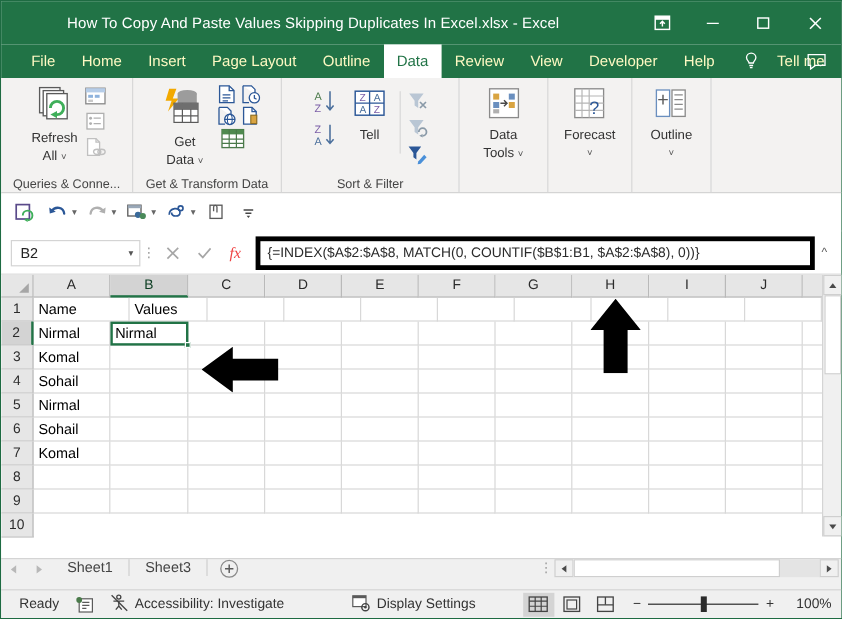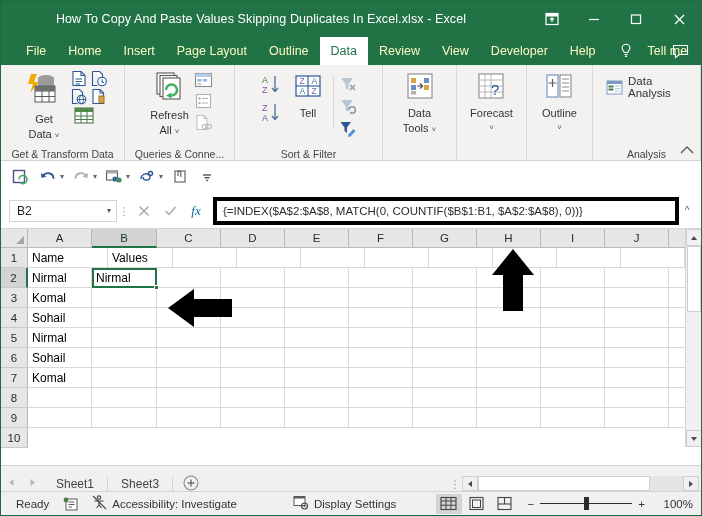--- a/index.html
+++ b/index.html
@@ -97,21 +97,21 @@
   }
   .namebox {
     width: 108px; height: 22px; border: 1px solid #d4d4d4; background: #fff;
     display: flex; align-items: center; justify-content: space-between;
     padding: 0 5px 0 7px; font-size: 12px; color: #222;
   }
   .nb-caret { font-size: 8px; color: #555; }
   .dots { width: 14px; text-align: center; color: #999; font-size: 11px; letter-spacing: 0; line-height: 8px; }
   .fb-icons { display: flex; align-items: center; gap: 0; }
   .fb-icons .fi { width: 26px; height: 22px; display: flex; align-items: center; justify-content: center; color: #a6a6a6; }
-  .fx { font-style: italic; font-size: 13px; color: #0369a1; font-family: "Liberation Serif", serif; }
+  .fx { font-style: italic; font-size: 13px; color: #ef4444; font-family: "Liberation Serif", serif; }
   .fbox {
     flex: 1; height: 28px; margin-left: 4px;
     border: 4px solid #000; background: #fff;
     display: flex; align-items: center; padding: 0 6px;
     font-size: 11.5px; color: #2b2b2b; white-space: nowrap; overflow: hidden;
   }
   .fb-expand { width: 16px; text-align: center; color: #555; font-size: 10px; }
 
   
   .gridwrap { flex: 1; position: relative; background: #fff; overflow: hidden; display: flex; flex-direction: column; }
@@ -156,21 +156,21 @@
   .vscroll {
     position: absolute; right: 0; top: 0; width: 16px; bottom: 18px;
     background: #f0f0f0; border-left: 1px solid #d4d4d4;
     display: flex; flex-direction: column; align-items: center;
   }
   .sb-btn { width: 16px; height: 17px; display: flex; align-items: center; justify-content: center; background: #f0f0f0; border: 1px solid #cfcfcf; }
   .vthumb { width: 14px; background: #fff; border: 1px solid #cfcfcf; margin: 0 auto; }
 
   
   .sheetbar {
-    flex: 0 0 26px; background: #f0f0f0; display: flex; align-items: flex-end;
+    flex: 0 0 26px; background: #f0f0f0; display: flex; align-items: flex-start;
     border-top: 1px solid #d4d4d4;
   }
   .navbtns { display: flex; align-items: center; padding: 0 6px; gap: 14px; color: #b0b0b0; }
   .sheettabs { display: flex; align-items: stretch; }
   .stab {
     display: flex; align-items: center; padding: 0 13px; font-size: 12px; color: #444;
     border-right: 1px solid #d0d0d0; position: relative;
   }
   .stab.active { background: #fff; color: #217346; font-weight: bold; border-bottom: 2px solid #217346; }
   .addsheet { display: flex; align-items: center; padding: 0 10px; }
@@ -253,20 +253,75 @@
     </div>
     <div class="tab">Tell me</div>
     <div class="comment-btn">
       <svg width="17" height="15" viewBox="0 0 17 15">
           <path d="M1.5 1.5h14v9h-8l-4 3v-3h-2z" fill="none" stroke="#fff" stroke-width="1.1"></path>
         </svg>
     </div>
   </div>
 
   <div class="ribbon">
+
+    <div class="rgroup" style="width:110px;">
+      <div class="gcontent">
+        <div class="bigbtn">
+          <span class="icn" style="width:36px;height:36px;">
+            <svg width="36" height="36" viewBox="0 0 36 36">
+              <rect x="5" y="3" width="17" height="21" fill="#fff" stroke="#5a5a5a" stroke-width="1.1"></rect>
+              <rect x="8" y="5.5" width="17" height="21" fill="#fff" stroke="#5a5a5a" stroke-width="1.1"></rect>
+              <rect x="11" y="8" width="17" height="21" fill="#fff" stroke="#5a5a5a" stroke-width="1.1"></rect>
+              <path d="M14 20a5.5 5.5 0 1 1 5.5 5.5" fill="none" stroke="#3faf5a" stroke-width="2.4"></path>
+              <path d="M19.5 28.5 L19.5 22.5 L14 25.5 Z" fill="#3faf5a"></path>
+            </svg>
+          </span>
+          <span class="lbl">Refresh</span>
+          <span class="lbl">
+            <span>All</span> <span class="caret">˅</span>
+          </span>
+        </div>
+        <div class="smallicons">
+          <div class="smallrow">
+            <span class="icn">
+              <svg width="19" height="16" viewBox="0 0 19 16">
+                  <rect x="1.5" y="1.5" width="16" height="13" fill="#fff" stroke="#8a8a8a" stroke-width="1.1"></rect>
+                  <rect x="1.5" y="1.5" width="16" height="3.5" fill="#b6cde8"></rect>
+                  <rect x="3.5" y="7" width="4" height="2.5" fill="#8fb3dd"></rect>
+                  <rect x="9" y="7" width="4" height="2.5" fill="#8fb3dd"></rect>
+                  <rect x="3.5" y="11" width="4" height="2" fill="#c9c9c9"></rect>
+                </svg>
+            </span>
+          </div>
+          <div class="smallrow">
+            <span class="icn">
+              <svg width="19" height="16" viewBox="0 0 19 16">
+                  <rect x="2.5" y="1.5" width="14" height="13" fill="#fff" stroke="#b0b0b0" stroke-width="1.1"></rect>
+                  <circle cx="5.5" cy="5.5" r="1.2" fill="#b0b0b0"></circle>
+                  <line x1="8" y1="5.5" x2="14" y2="5.5" stroke="#b0b0b0"></line>
+                  <circle cx="5.5" cy="10" r="1.2" fill="#b0b0b0"></circle>
+                  <line x1="8" y1="10" x2="14" y2="10" stroke="#b0b0b0"></line>
+                </svg>
+            </span>
+          </div>
+          <div class="smallrow">
+            <span class="icn">
+              <svg width="19" height="17" viewBox="0 0 19 17">
+                  <path d="M3 1.5h7l3 3v11H3z" fill="#fff" stroke="#c0c0c0" stroke-width="1.1"></path>
+                  <path d="M10 1.5v3h3" fill="none" stroke="#c0c0c0" stroke-width="1.1"></path>
+                  <ellipse cx="11" cy="12.5" rx="3" ry="2.2" fill="none" stroke="#c0c0c0" stroke-width="1.2"></ellipse>
+                  <ellipse cx="14.6" cy="12.5" rx="3" ry="2.2" fill="none" stroke="#c0c0c0" stroke-width="1.2"></ellipse>
+                </svg>
+            </span>
+          </div>
+        </div>
+      </div>
+      <div class="glabel">Queries &amp; Conne...</div>
+    </div>
 
     <div class="rgroup" style="width:124px;">
       <div class="gcontent">
         <div class="bigbtn">
           <span class="icn" style="width:42px;height:40px;">
             <svg width="42" height="40" viewBox="0 0 42 40">
               <path d="M8 4 L14 4 L11 12 L16 12 L7 23 L10 14 L5 14 Z" fill="#f2a900"></path>
               <ellipse cx="23" cy="8" rx="8" ry="3" fill="#9c9c9c"></ellipse>
               <path d="M15 8 v9 a8 3 0 0 0 16 0 V8" fill="#9c9c9c"></path>
               <rect x="12" y="16" width="20" height="16" fill="#fff" stroke="#5a5a5a" stroke-width="1"></rect>
@@ -330,75 +385,20 @@
                   <line x1="8" y1="2" x2="8" y2="17" stroke="#4a7a4a"></line>
                   <line x1="14" y1="2" x2="14" y2="17" stroke="#4a7a4a"></line>
                 </svg>
             </span>
           </div>
         </div>
       </div>
       <div class="glabel">Get &amp; Transform Data</div>
     </div>
 
-    <div class="rgroup" style="width:110px;">
-      <div class="gcontent">
-        <div class="bigbtn">
-          <span class="icn" style="width:36px;height:36px;">
-            <svg width="36" height="36" viewBox="0 0 36 36">
-              <rect x="5" y="3" width="17" height="21" fill="#fff" stroke="#5a5a5a" stroke-width="1.1"></rect>
-              <rect x="8" y="5.5" width="17" height="21" fill="#fff" stroke="#5a5a5a" stroke-width="1.1"></rect>
-              <rect x="11" y="8" width="17" height="21" fill="#fff" stroke="#5a5a5a" stroke-width="1.1"></rect>
-              <path d="M14 20a5.5 5.5 0 1 1 5.5 5.5" fill="none" stroke="#3faf5a" stroke-width="2.4"></path>
-              <path d="M19.5 28.5 L19.5 22.5 L14 25.5 Z" fill="#3faf5a"></path>
-            </svg>
-          </span>
-          <span class="lbl">Refresh</span>
-          <span class="lbl">
-            <span>All</span> <span class="caret">˅</span>
-          </span>
-        </div>
-        <div class="smallicons">
-          <div class="smallrow">
-            <span class="icn">
-              <svg width="19" height="16" viewBox="0 0 19 16">
-                  <rect x="1.5" y="1.5" width="16" height="13" fill="#fff" stroke="#8a8a8a" stroke-width="1.1"></rect>
-                  <rect x="1.5" y="1.5" width="16" height="3.5" fill="#b6cde8"></rect>
-                  <rect x="3.5" y="7" width="4" height="2.5" fill="#8fb3dd"></rect>
-                  <rect x="9" y="7" width="4" height="2.5" fill="#8fb3dd"></rect>
-                  <rect x="3.5" y="11" width="4" height="2" fill="#c9c9c9"></rect>
-                </svg>
-            </span>
-          </div>
-          <div class="smallrow">
-            <span class="icn">
-              <svg width="19" height="16" viewBox="0 0 19 16">
-                  <rect x="2.5" y="1.5" width="14" height="13" fill="#fff" stroke="#b0b0b0" stroke-width="1.1"></rect>
-                  <circle cx="5.5" cy="5.5" r="1.2" fill="#b0b0b0"></circle>
-                  <line x1="8" y1="5.5" x2="14" y2="5.5" stroke="#b0b0b0"></line>
-                  <circle cx="5.5" cy="10" r="1.2" fill="#b0b0b0"></circle>
-                  <line x1="8" y1="10" x2="14" y2="10" stroke="#b0b0b0"></line>
-                </svg>
-            </span>
-          </div>
-          <div class="smallrow">
-            <span class="icn">
-              <svg width="19" height="17" viewBox="0 0 19 17">
-                  <path d="M3 1.5h7l3 3v11H3z" fill="#fff" stroke="#c0c0c0" stroke-width="1.1"></path>
-                  <path d="M10 1.5v3h3" fill="none" stroke="#c0c0c0" stroke-width="1.1"></path>
-                  <ellipse cx="11" cy="12.5" rx="3" ry="2.2" fill="none" stroke="#c0c0c0" stroke-width="1.2"></ellipse>
-                  <ellipse cx="14.6" cy="12.5" rx="3" ry="2.2" fill="none" stroke="#c0c0c0" stroke-width="1.2"></ellipse>
-                </svg>
-            </span>
-          </div>
-        </div>
-      </div>
-      <div class="glabel">Queries &amp; Conne...</div>
-    </div>
-
     <div class="rgroup" style="width:148px;">
       <div class="gcontent" style="padding-top:4px;">
         <div class="smallicons" style="gap:6px;padding-left:2px;">
           <div class="smallrow">
             <span class="icn" style="width:26px;height:22px;">
               <svg width="26" height="22" viewBox="0 0 26 22">
                   <text x="1" y="9" font-size="9" fill="#4a7a4a" font-family="Liberation Sans">A</text>
                   <text x="1" y="19" font-size="9" fill="#7b5ea7" font-family="Liberation Sans">Z</text>
                   <path d="M14 2 v15 M11 14 l3 3.5 l3 -3.5" stroke="#4a6f9c" stroke-width="1.3" fill="none"></path>
                 </svg>
@@ -518,44 +518,20 @@
                 <line x1="20" y1="21" x2="27" y2="21" stroke="#8a8a8a"></line>
               </svg>
           </span>
           <span class="lbl">Outline</span>
           <span class="lbl caret">˅</span>
         </div>
       </div>
       <div class="glabel"></div>
     </div>
 
-    <div class="rgroup" style="width:auto;flex:1;align-items:stretch;">
-      <div class="gcontent" style="align-items:flex-start;padding-top:4px;padding-left:4px;">
-        <div class="analysis-btn">
-          <span class="icn sm">
-            <svg width="17" height="15" viewBox="0 0 17 15">
-                <rect x="1" y="1" width="15" height="13" fill="#fff" stroke="#7a9cc4" stroke-width="1"></rect>
-                <rect x="1" y="1" width="15" height="3" fill="#7a9cc4"></rect>
-                <rect x="2.5" y="5.5" width="5" height="2" fill="#4a7a4a"></rect>
-                <rect x="2.5" y="8.5" width="5" height="2" fill="#4a7a4a"></rect>
-                <rect x="9" y="5.5" width="5.5" height="1.2" fill="#b8cde2"></rect>
-                <rect x="9" y="8" width="5.5" height="1.2" fill="#b8cde2"></rect>
-                <rect x="9" y="10.5" width="5.5" height="1.2" fill="#b8cde2"></rect>
-              </svg>
-          </span>
-          <span>Data Analysis</span>
-        </div>
-      </div>
-      <div class="glabel">Analysis</div>
-      <div class="collapse-ribbon">
-        <svg width="16" height="10" viewBox="0 0 16 10">
-            <path d="M2 8 L8 2 L14 8" fill="none" stroke="#5a5a5a" stroke-width="1.3"></path>
-          </svg>
-      </div>
-    </div>
   </div>
 
   <div class="qat">
     <span class="icn">
       <svg width="18" height="18" viewBox="0 0 18 18">
           <rect x="1.5" y="2.5" width="11" height="12" fill="none" stroke="#5a4a8a" stroke-width="1.4"></rect>
           <path d="M7 11.5a4 4 0 1 1 4 4" fill="none" stroke="#3faf5a" stroke-width="1.6"></path>
           <path d="M11 17 L11 13.5 L8 15.2 Z" fill="#3faf5a"></path>
         </svg>
     </span>

